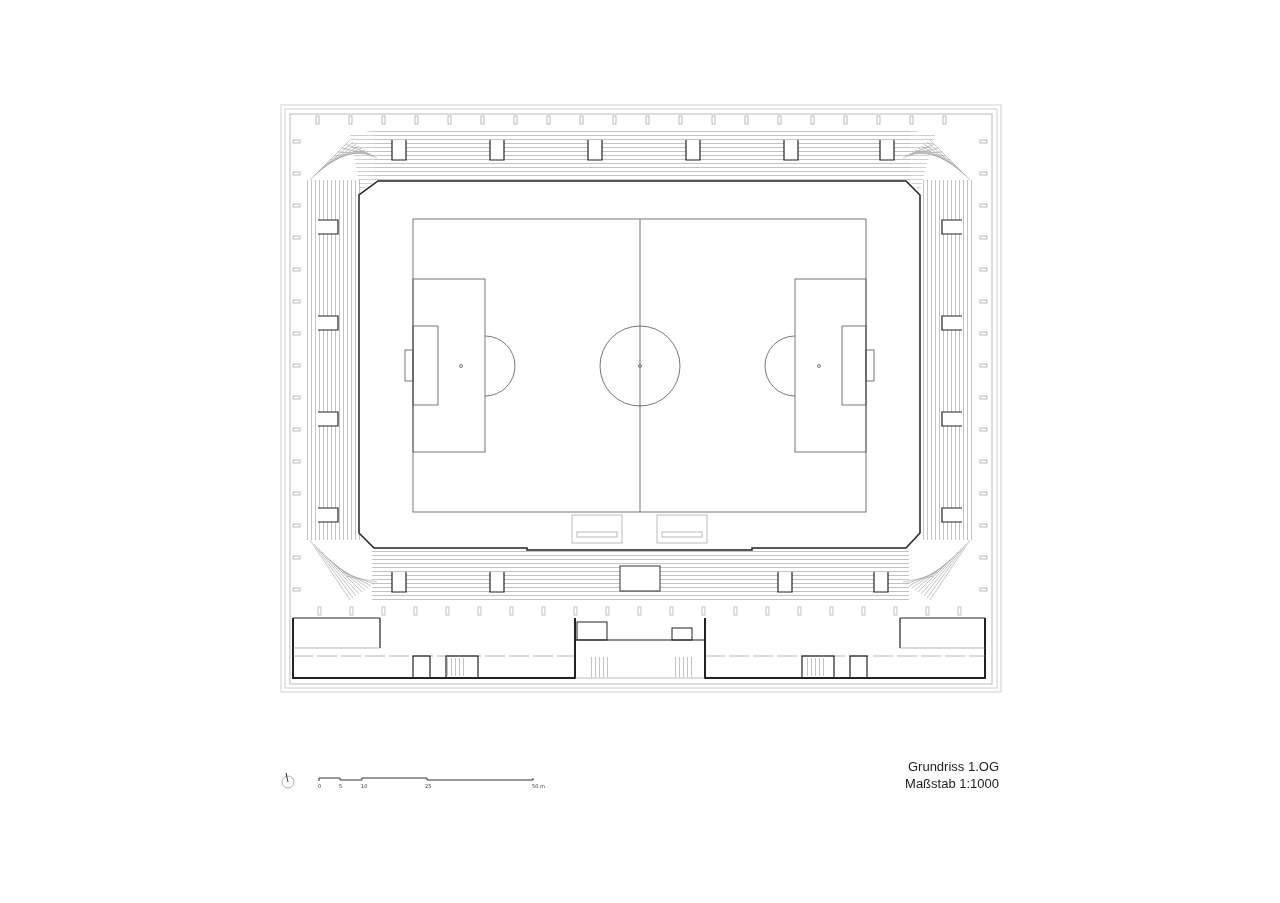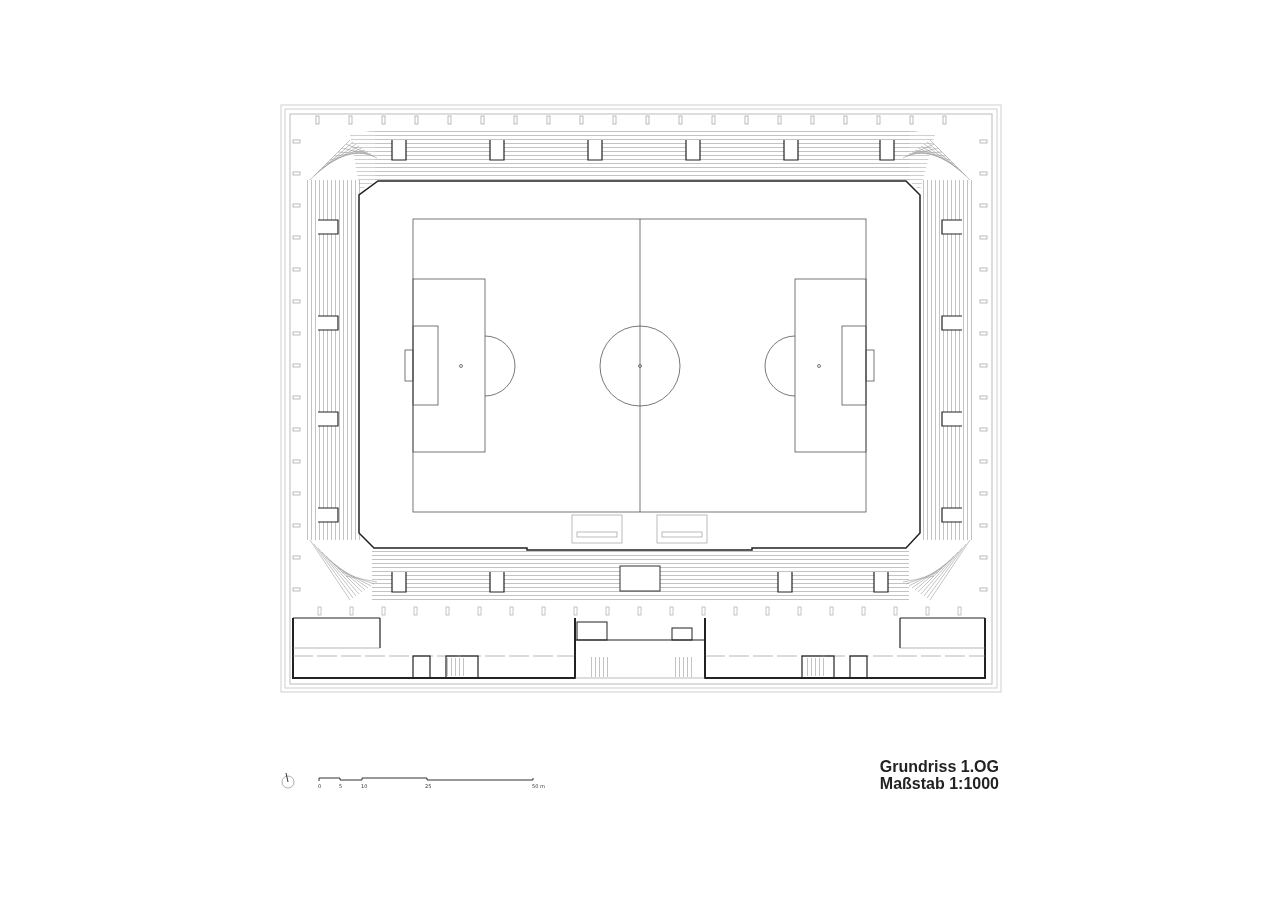--- a/index.html
+++ b/index.html
@@ -1,18 +1,18 @@
 <!DOCTYPE html>
 <html><head>
 <meta charset="utf-8">
 <style>
   html, body { margin:0; padding:0; background:#ffffff; }
   body { width:1280px; height:903px; position:relative; overflow:hidden; font-family:"DejaVu Sans", sans-serif; }
   #plan { position:absolute; left:0; top:0; width:1280px; height:903px; }
-  .caption { position:absolute; right:281px; top:758px; text-align:right; color:#222; font-family:"Liberation Sans", sans-serif; font-size:16px; line-height:17px;font-weight:bold; }
+  .caption { position:absolute; right:281px; top:758px; text-align:right; color:#222; font-family:"Liberation Sans", sans-serif; font-size:13px; line-height:17px; }
   .scale-label { position:absolute; font-size:5px; color:#333; font-family:"DejaVu Sans", sans-serif; }
 </style>
 </head>
 <body>
 
 <svg id="plan" viewBox="0 0 1280 903" xmlns="http://www.w3.org/2000/svg">
   <defs>
     <pattern id="seatsH" width="6" height="4" patternUnits="userSpaceOnUse">
       <line x1="0" y1="3.5" x2="6" y2="3.5" stroke="#9a9a9a" stroke-width="0.6"></line>
     </pattern>

